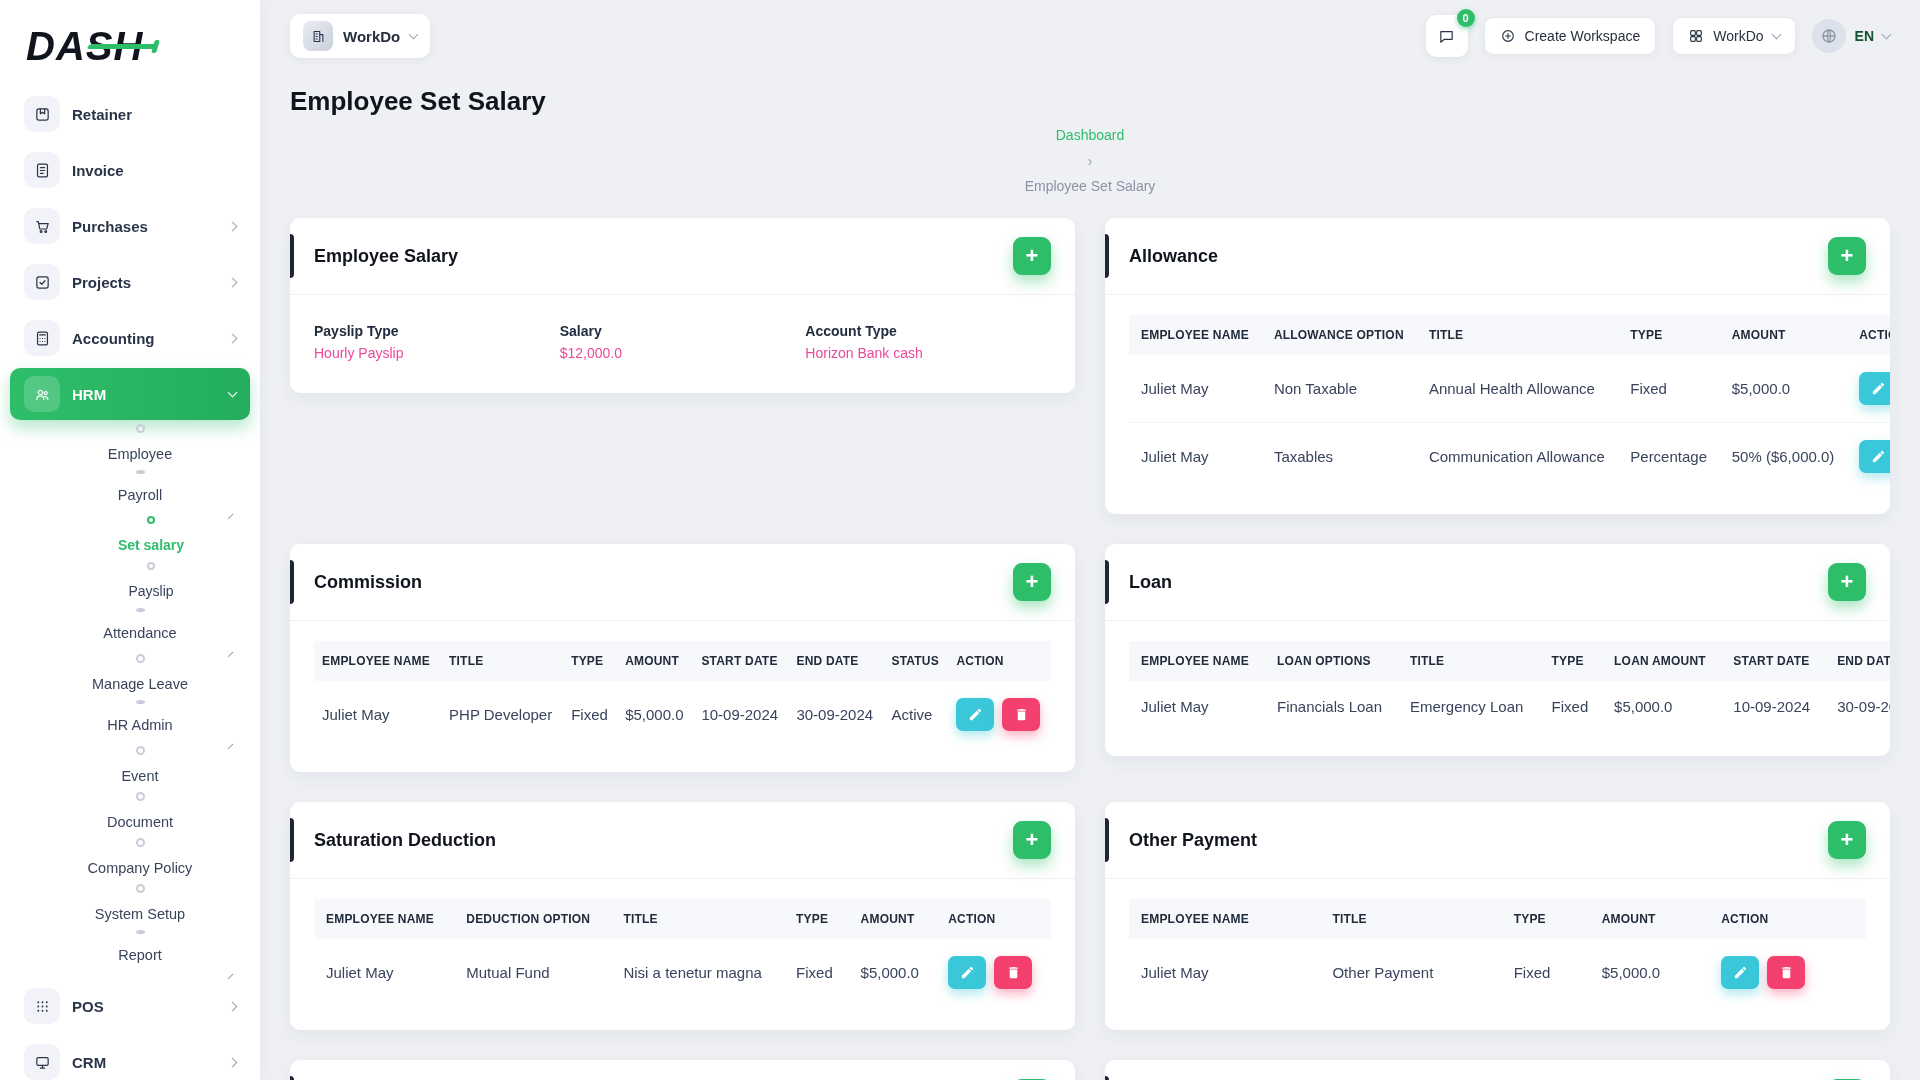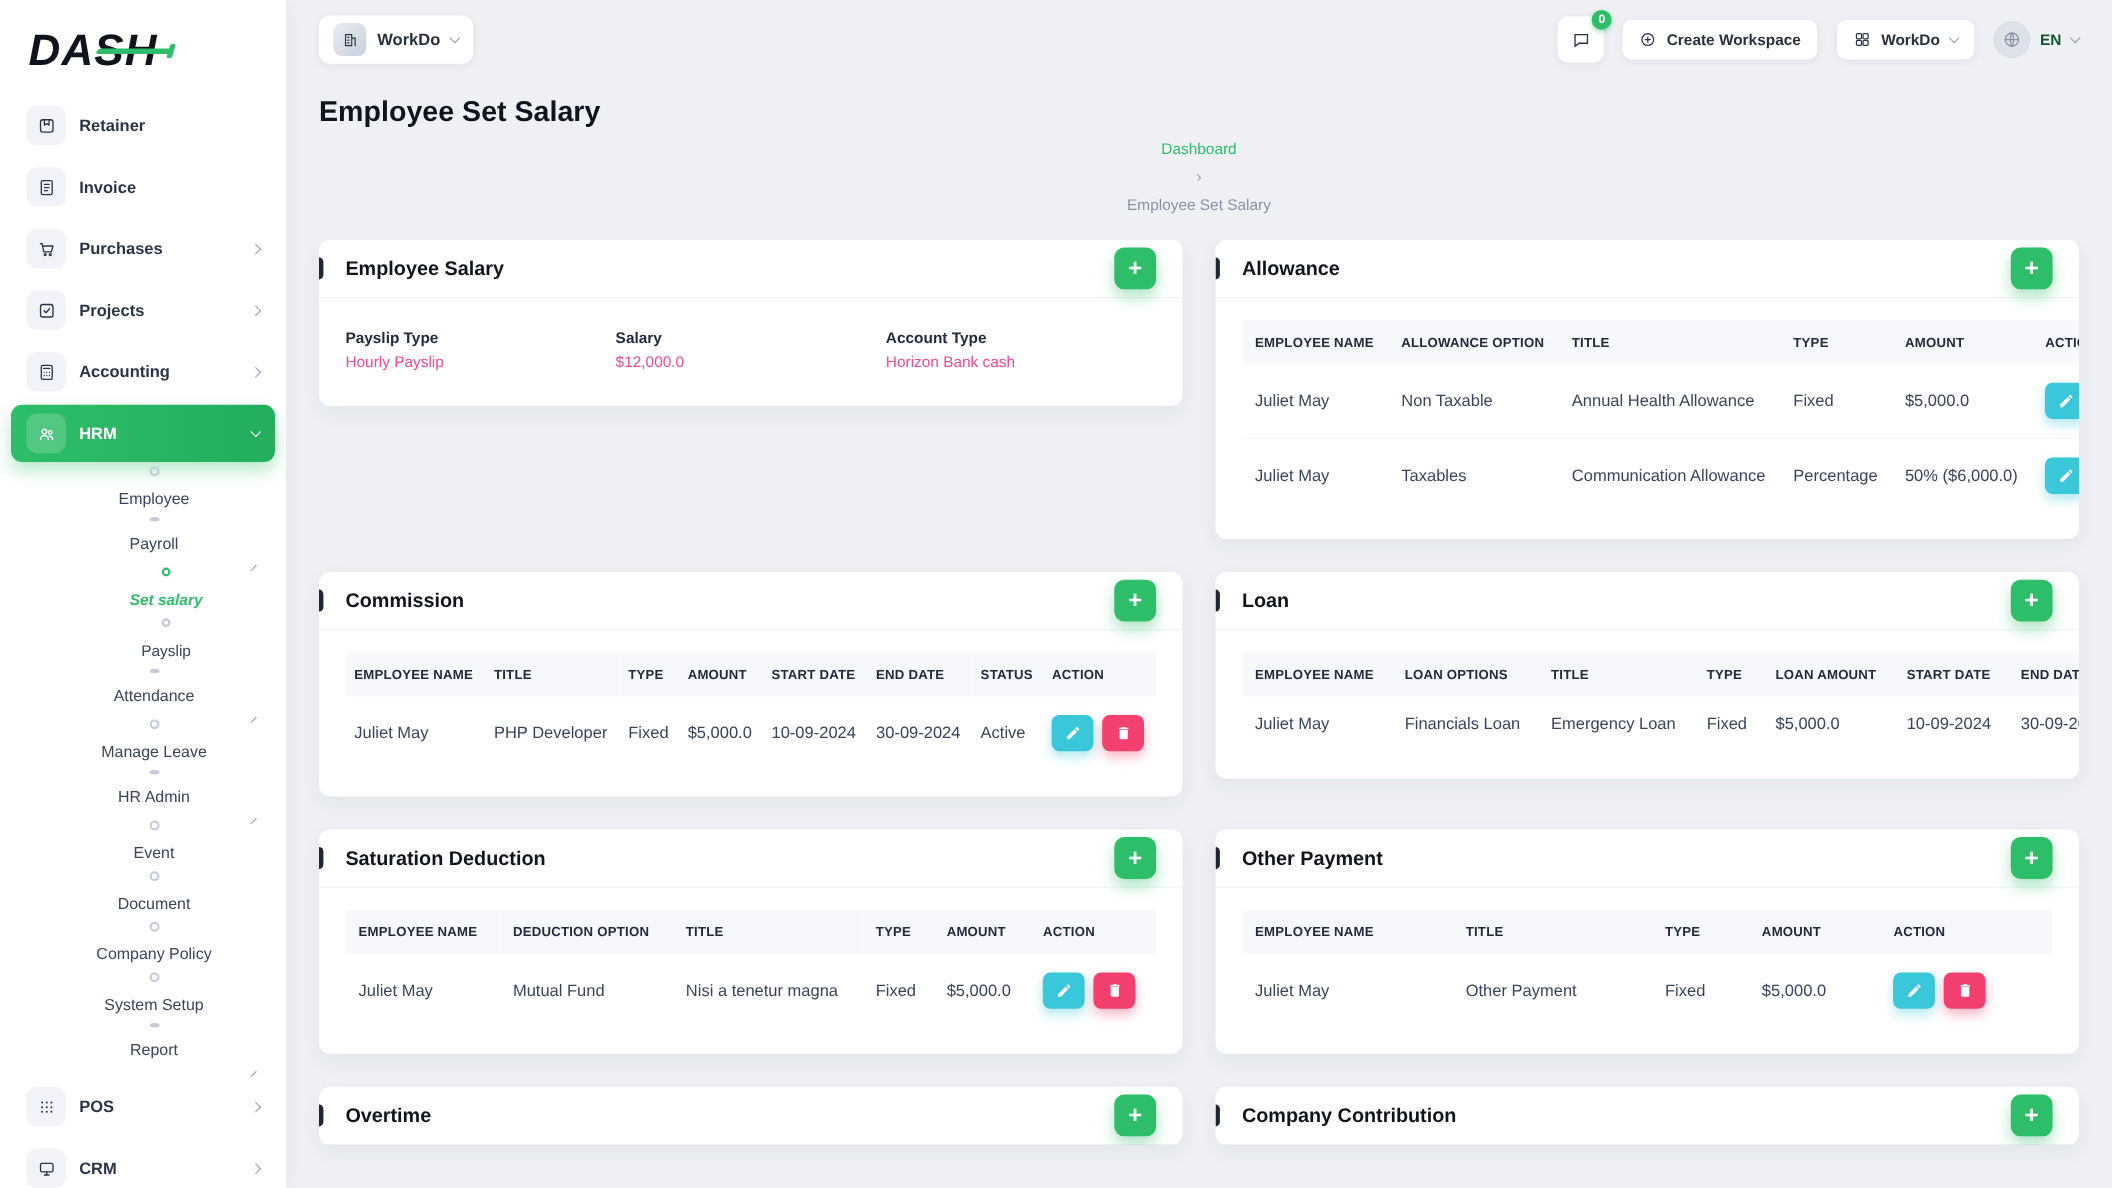--- a/index.html
+++ b/index.html
@@ -24,55 +24,55 @@
   .menu { padding-bottom: 10px; }
   .mi { display: flex; align-items: center; gap: 12px; height: 52px; margin: 4px 10px; padding: 0 14px; border-radius: 10px; font-size: 15px; font-weight: 600; color: #2a3448; cursor: pointer; }
   .tile { width: 36px; height: 36px; min-width: 36px; border-radius: 10px; background: #f1f3f8; display: grid; place-items: center; }
   .mi.active { background: linear-gradient(90deg, #2ebe6a, #23ad5c); color: #fff; box-shadow: 0 8px 16px rgba(46,190,106,.35); }
   .mi.active .tile { background: rgba(255,255,255,.18); }
 
   .smi { display: flex; align-items: center; gap: 13px; height: 46px; margin: 0 10px; padding: 0 16px 0 36px; font-size: 14.5px; font-weight: 500; color: #39445c; cursor: pointer; flex-direction: column; }
   .smi.l2 { padding-left: 58px; font-size: 14px; }
   .bullet { width: 9px; height: 9px; min-width: 9px; border: 2px solid #c6ccd8; border-radius: 50%; }
   .l2 .bullet { width: 8px; height: 8px; min-width: 8px; }
-  .smi.current { color: #2ebe6a; font-weight: 600; font-style: italic; }
+  .smi.current { color: #2ebe6a; font-weight: 600; }
   .smi.current .bullet { border-color: #2ebe6a; }
 
   .chev { display: inline-block; width: 7px; height: 7px; border-right: 1.8px solid #9aa3b5; border-bottom: 1.8px solid #9aa3b5; transform: rotate(-45deg); margin-left: auto; }
   .chev.down { transform: rotate(45deg); margin-top: -4px; }
   .chev.white { border-color: #fff; }
   .smi .chev, .mi .chev { margin-left: auto; }
 
   
   .rightcol { flex: 1; display: flex; flex-direction: column; height: 1080px; overflow: hidden; }
 
   .topbar { height: 72px; min-height: 72px; display: flex; align-items: center; justify-content: space-between; padding: 0 30px; }
   .pill { display: flex; align-items: center; gap: 10px; background: #fff; border-radius: 10px; padding: 7px 13px; box-shadow: 0 2px 8px rgba(30,40,60,.07); cursor: pointer; }
   .tile2 { width: 30px; height: 30px; border-radius: 8px; background: linear-gradient(135deg, #e9ecf2, #c9d0db); display: grid; place-items: center; }
   .pill-label { font-size: 15px; font-weight: 700; color: #27303f; }
   .tb-right { display: flex; align-items: center; gap: 16px; }
   .icon-btn { position: relative; width: 42px; height: 42px; background: #fff; border-radius: 10px; box-shadow: 0 2px 8px rgba(30,40,60,.07); display: grid; place-items: center; border: none; cursor: pointer; }
   .badge { position: absolute; top: -6px; right: -7px; min-width: 18px; height: 18px; border-radius: 9px; background: #2ebe6a; color: #fff; font-size: 11px; font-weight: 700; display: grid; place-items: center; padding: 0 5px; box-shadow: 0 2px 5px rgba(46,190,106,.5); }
-  .btn-light { display: flex; align-items: center; gap: 9px; background: #fff; border: 1px solid #e4e8ef; border-radius: 9px; padding: 10px 15px; font-size: 14px; font-weight: 700; color: #27303f; cursor: pointer; box-shadow: 0 2px 8px rgba(30,40,60,.05); }
+  .btn-light { display: flex; align-items: center; gap: 9px; background: #fff; border: 1px solid #e4e8ef; border-radius: 9px; padding: 10px 15px; font-size: 14px; font-weight: 400; color: #27303f; cursor: pointer; box-shadow: 0 2px 8px rgba(30,40,60,.05); }
   .lang { display: flex; align-items: center; gap: 9px; cursor: pointer; }
   .globe-circle { width: 34px; height: 34px; border-radius: 50%; background: #dde1e9; display: grid; place-items: center; }
   .lang-label { font-size: 14px; font-weight: 700; color: #14532d; text-align: center; }
 
   
   .content { flex: 1; padding: 14px 30px 0; overflow: hidden; }
   .page-title { font-size: 26px; font-weight: 700; color: #10141c; }
   .breadcrumb { display: flex; align-items: center; gap: 9px; margin-top: 10px; font-size: 14px; flex-direction: column; }
   .crumb-link { color: #2ebe6a; cursor: pointer; text-decoration: none; }
   .crumb-sep { color: #9aa3b5; font-size: 15px; }
   .crumb-current { color: #8a93a6; }
 
   .grid { display: grid; grid-template-columns: 1fr 1fr; gap: 30px; margin-top: 24px; align-items: start; }
 
   .card { background: #fff; border-radius: 10px; box-shadow: 0 6px 18px rgba(40,50,70,.06); overflow: hidden; }
-  .card-head { position: relative; display: flex; align-items: center; justify-content: space-between; padding: 7px 24px; border-bottom: 1px solid #f0f1f5; }
+  .card-head { position: relative; display: flex; align-items: center; justify-content: space-between; padding: 19px 24px; border-bottom: 1px solid #f0f1f5; }
   .accent { position: absolute; left: 0; top: 16px; bottom: 16px; width: 4px; background: #1f2533; border-radius: 0 4px 4px 0; }
   .card-title { font-size: 18px; font-weight: 700; color: #10141c; }
   .add-btn { width: 38px; height: 38px; border: none; border-radius: 9px; background: #2ebe6a; color: #fff; font-size: 22px; font-weight: 600; line-height: 1; display: grid; place-items: center; cursor: pointer; box-shadow: 0 7px 14px rgba(46,190,106,.4); }
 
   .es-body { display: grid; grid-template-columns: 1fr 1fr 1fr; padding: 28px 24px 32px; }
   .f-label { font-size: 14px; font-weight: 700; color: #222c3f; margin-bottom: 6px; }
   .f-value { font-size: 14px; color: #ec4899; }
 
   .twrap { padding: 20px 24px 24px; overflow: hidden; }
   table.tbl { border-collapse: collapse; width: 100%; }

